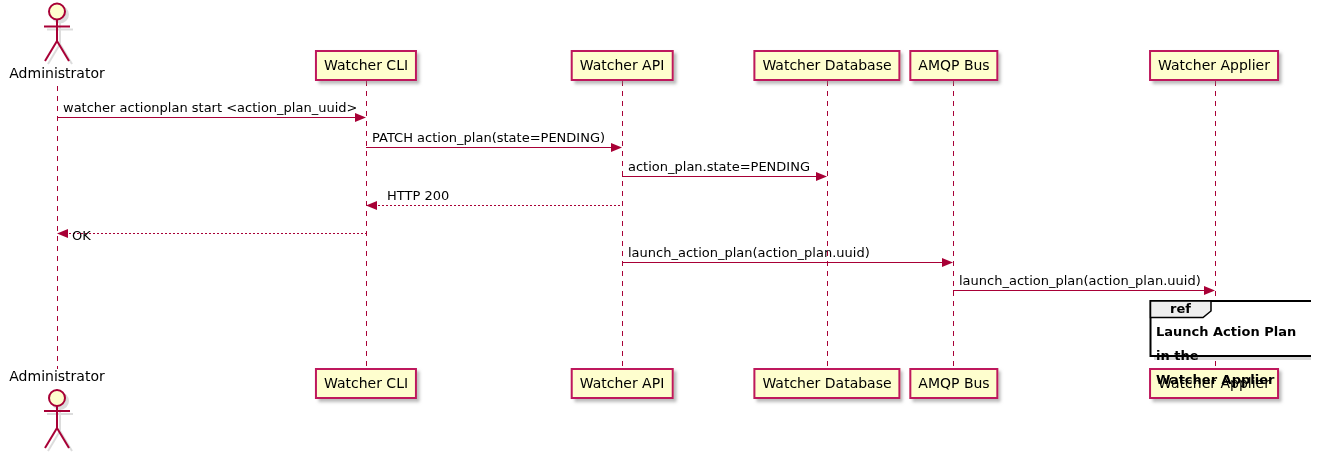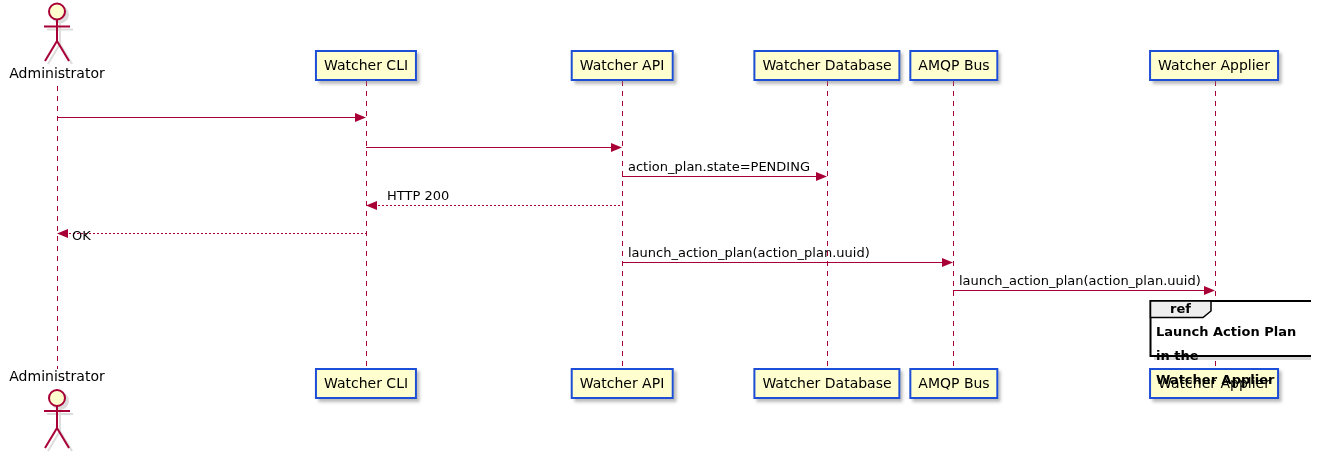--- a/index.html
+++ b/index.html
@@ -9,21 +9,21 @@
     background:#FFFFFF;
     font-family:"DejaVu Sans","Liberation Sans",sans-serif;
     color:#000000;
     overflow:hidden;
   }
   .svg-layer{position:absolute;left:0;top:0;width:1330px;height:456px;}
   .pbox{
     position:absolute;
     transform:translateX(-50%);
     background:#FEFECE;
-    border:2px solid #1d4ed8;
+    border:2px solid #be185d;
     padding:5px 7px 6px 7px;
     font-size:14px;
     line-height:16px;
     white-space:nowrap;
     box-shadow:3px 3px 3px rgba(130,130,130,0.55);
   }
   .actor-label{
     position:absolute;
     transform:translateX(-50%);
     font-size:14px;
@@ -143,20 +143,22 @@
   <div class="pbox" style="left:827px;top:50px;">Watcher Database</div>
   <div class="pbox" style="left:954px;top:50px;">AMQP Bus</div>
   <div class="pbox" style="left:1214px;top:50px;">Watcher Applier</div>
 
   <div class="pbox" style="left:366px;top:368px;">Watcher CLI</div>
   <div class="pbox" style="left:622px;top:368px;">Watcher API</div>
   <div class="pbox" style="left:827px;top:368px;">Watcher Database</div>
   <div class="pbox" style="left:954px;top:368px;">AMQP Bus</div>
   <div class="pbox" style="left:1214px;top:368px;">Watcher Applier</div>
 
+  <div class="msg" style="left:63px;top:101px;">watcher actionplan start &lt;action_plan_uuid&gt;</div>
+  <div class="msg" style="left:372px;top:131px;">PATCH action_plan(state=PENDING)</div>
   <div class="msg" style="left:628px;top:160px;">action_plan.state=PENDING</div>
   <div class="msg" style="left:387px;top:189px;">HTTP 200</div>
   <div class="msg" style="left:72px;top:229px;">OK</div>
   <div class="msg" style="left:628px;top:246px;">launch_action_plan(action_plan.uuid)</div>
   <div class="msg" style="left:959px;top:274px;">launch_action_plan(action_plan.uuid)</div>
 
   <div class="ref-keyword" style="left:1160px;top:302px;margin-left:10px;">ref</div>
   <div class="ref-text" style="left:1156px;top:320px;">Launch Action Plan in the
 Watcher Applier</div>
 

